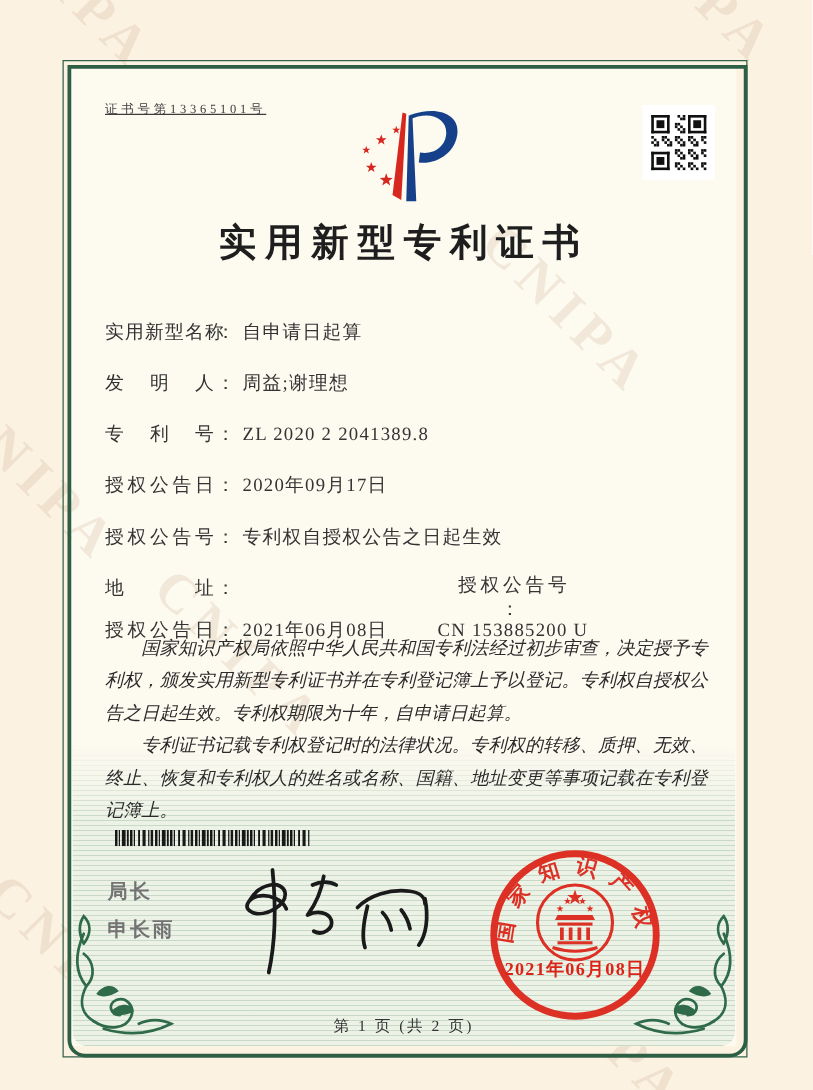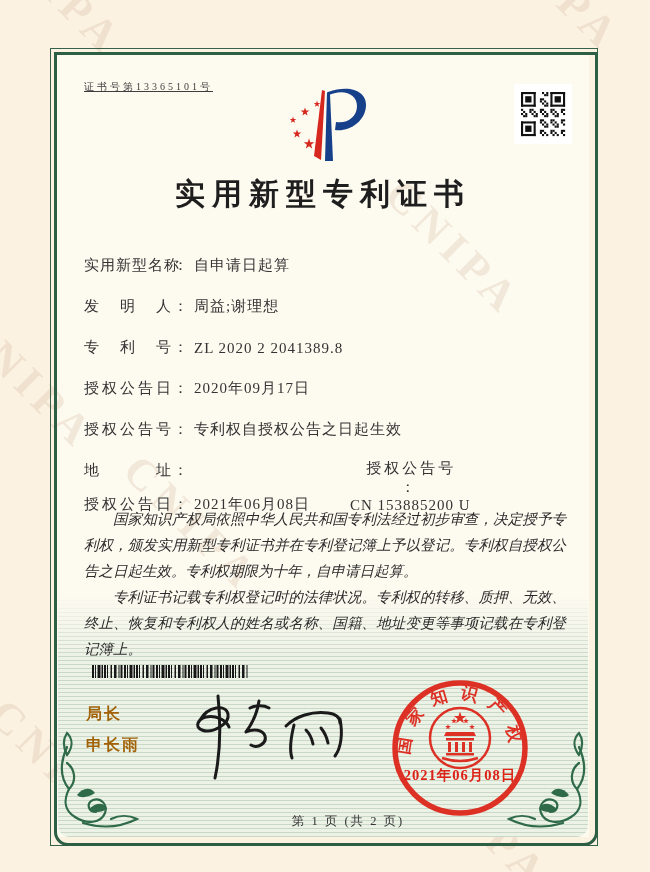--- a/index.html
+++ b/index.html
@@ -53,28 +53,28 @@
   
   .bodytext{
     position:absolute;left:84px;top:506px;width:482px;z-index:6;
     font-size:14.5px;line-height:26px;font-style:italic;color:#2a2a2a;
   }
   .bodytext p{margin:0;text-indent:2em;text-align:justify;}
   
   .barcode{position:absolute;left:92px;top:664px;z-index:6;}
   .signoff{position:absolute;left:86px;top:698px;z-index:7;
     font-family:"Liberation Sans","DejaVu Sans",sans-serif;font-weight:600;
-    font-size:16px;line-height:31px;color:#a16207;letter-spacing:2px;}
+    font-size:16px;line-height:31px;color:#737373;letter-spacing:2px;}
   .signature{position:absolute;left:188px;top:690px;z-index:8;}
   .seal{position:absolute;left:390px;top:678px;z-index:7;opacity:.93;}
   .seal-date{
     position:absolute;left:392px;top:766px;width:136px;z-index:8;text-align:center;
     font-size:14.5px;font-weight:bold;color:#dd2318;letter-spacing:1px;white-space:nowrap;
   }
-  .footer{position:absolute;left:50px;top:813px;width:546px;z-index:6;text-align:center;font-size:12.5px;color:#333;letter-spacing:2px;padding-left:25px;}
+  .footer{position:absolute;left:50px;top:813px;width:546px;z-index:6;text-align:center;font-size:12.5px;color:#333;letter-spacing:2px;}
 </style>
 </head>
 <body>
 
 <div class="page">
 
   <span class="wm" style="left:-30px;top:-38px;">CNIPA</span>
   <span class="wm" style="left:468px;top:-42px;">CNIPA</span>
   <span class="wm" style="left:-58px;top:356px;">CNIPA</span>
   <span class="wm" style="left:368px;top:222px;">CNIPA</span>

